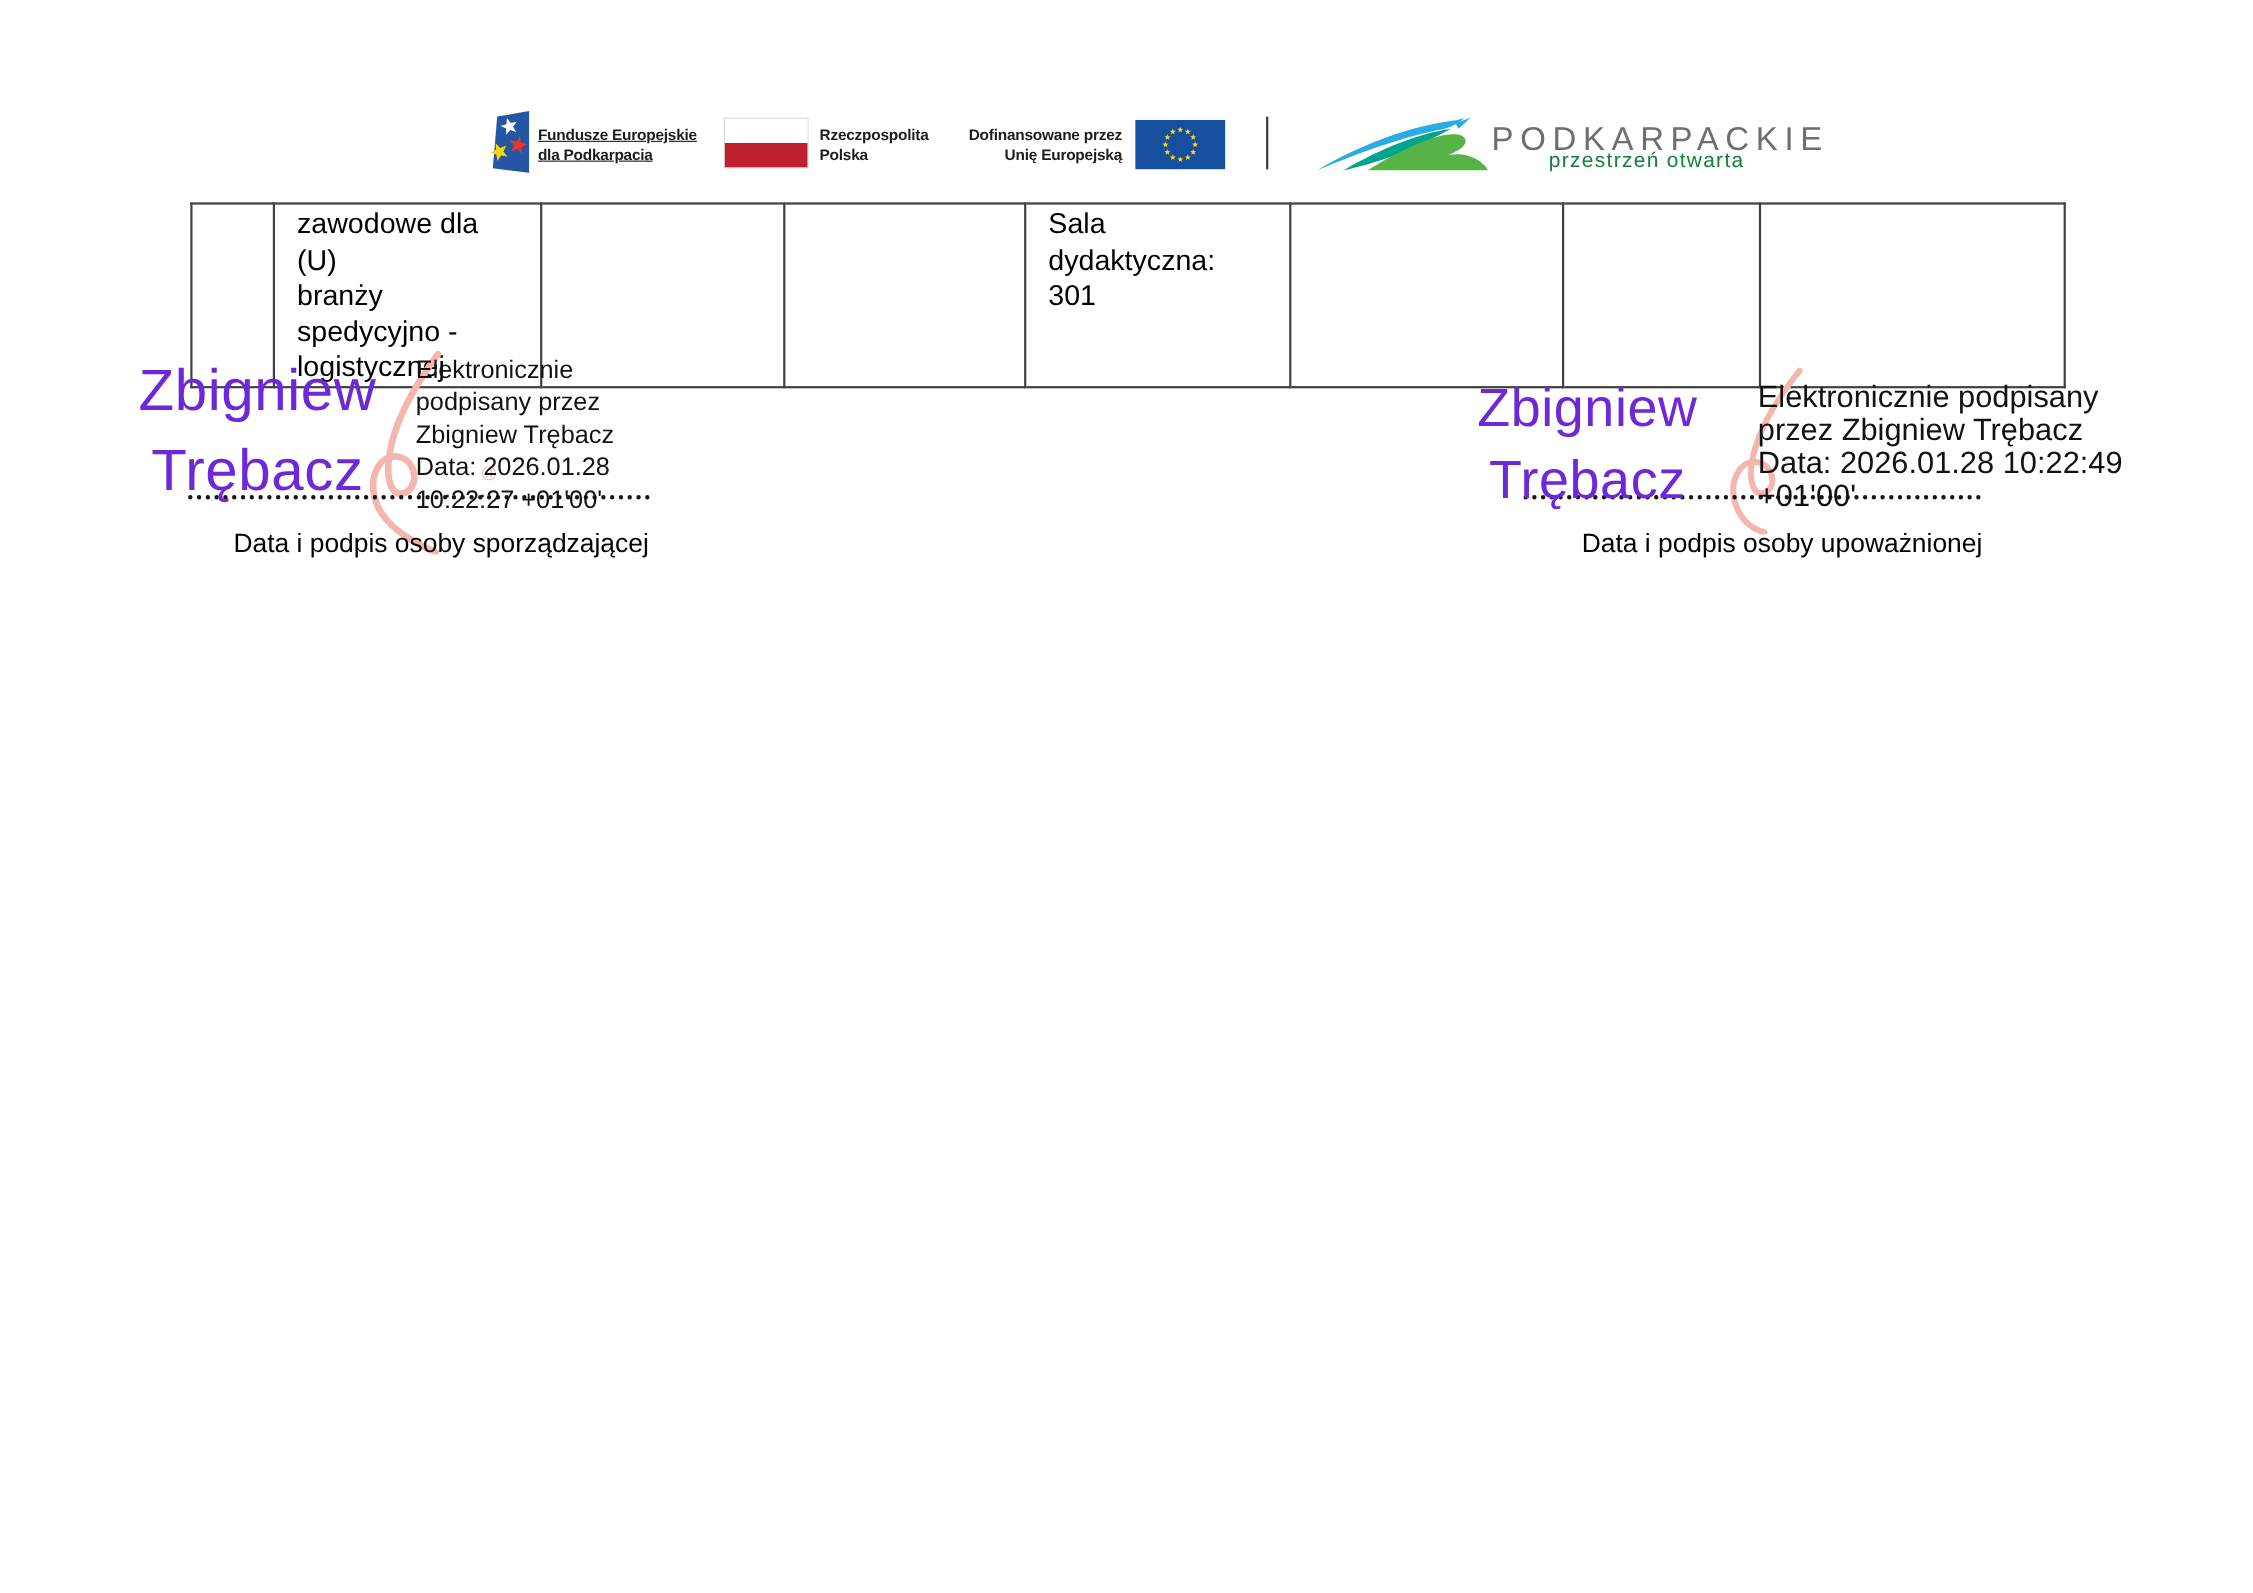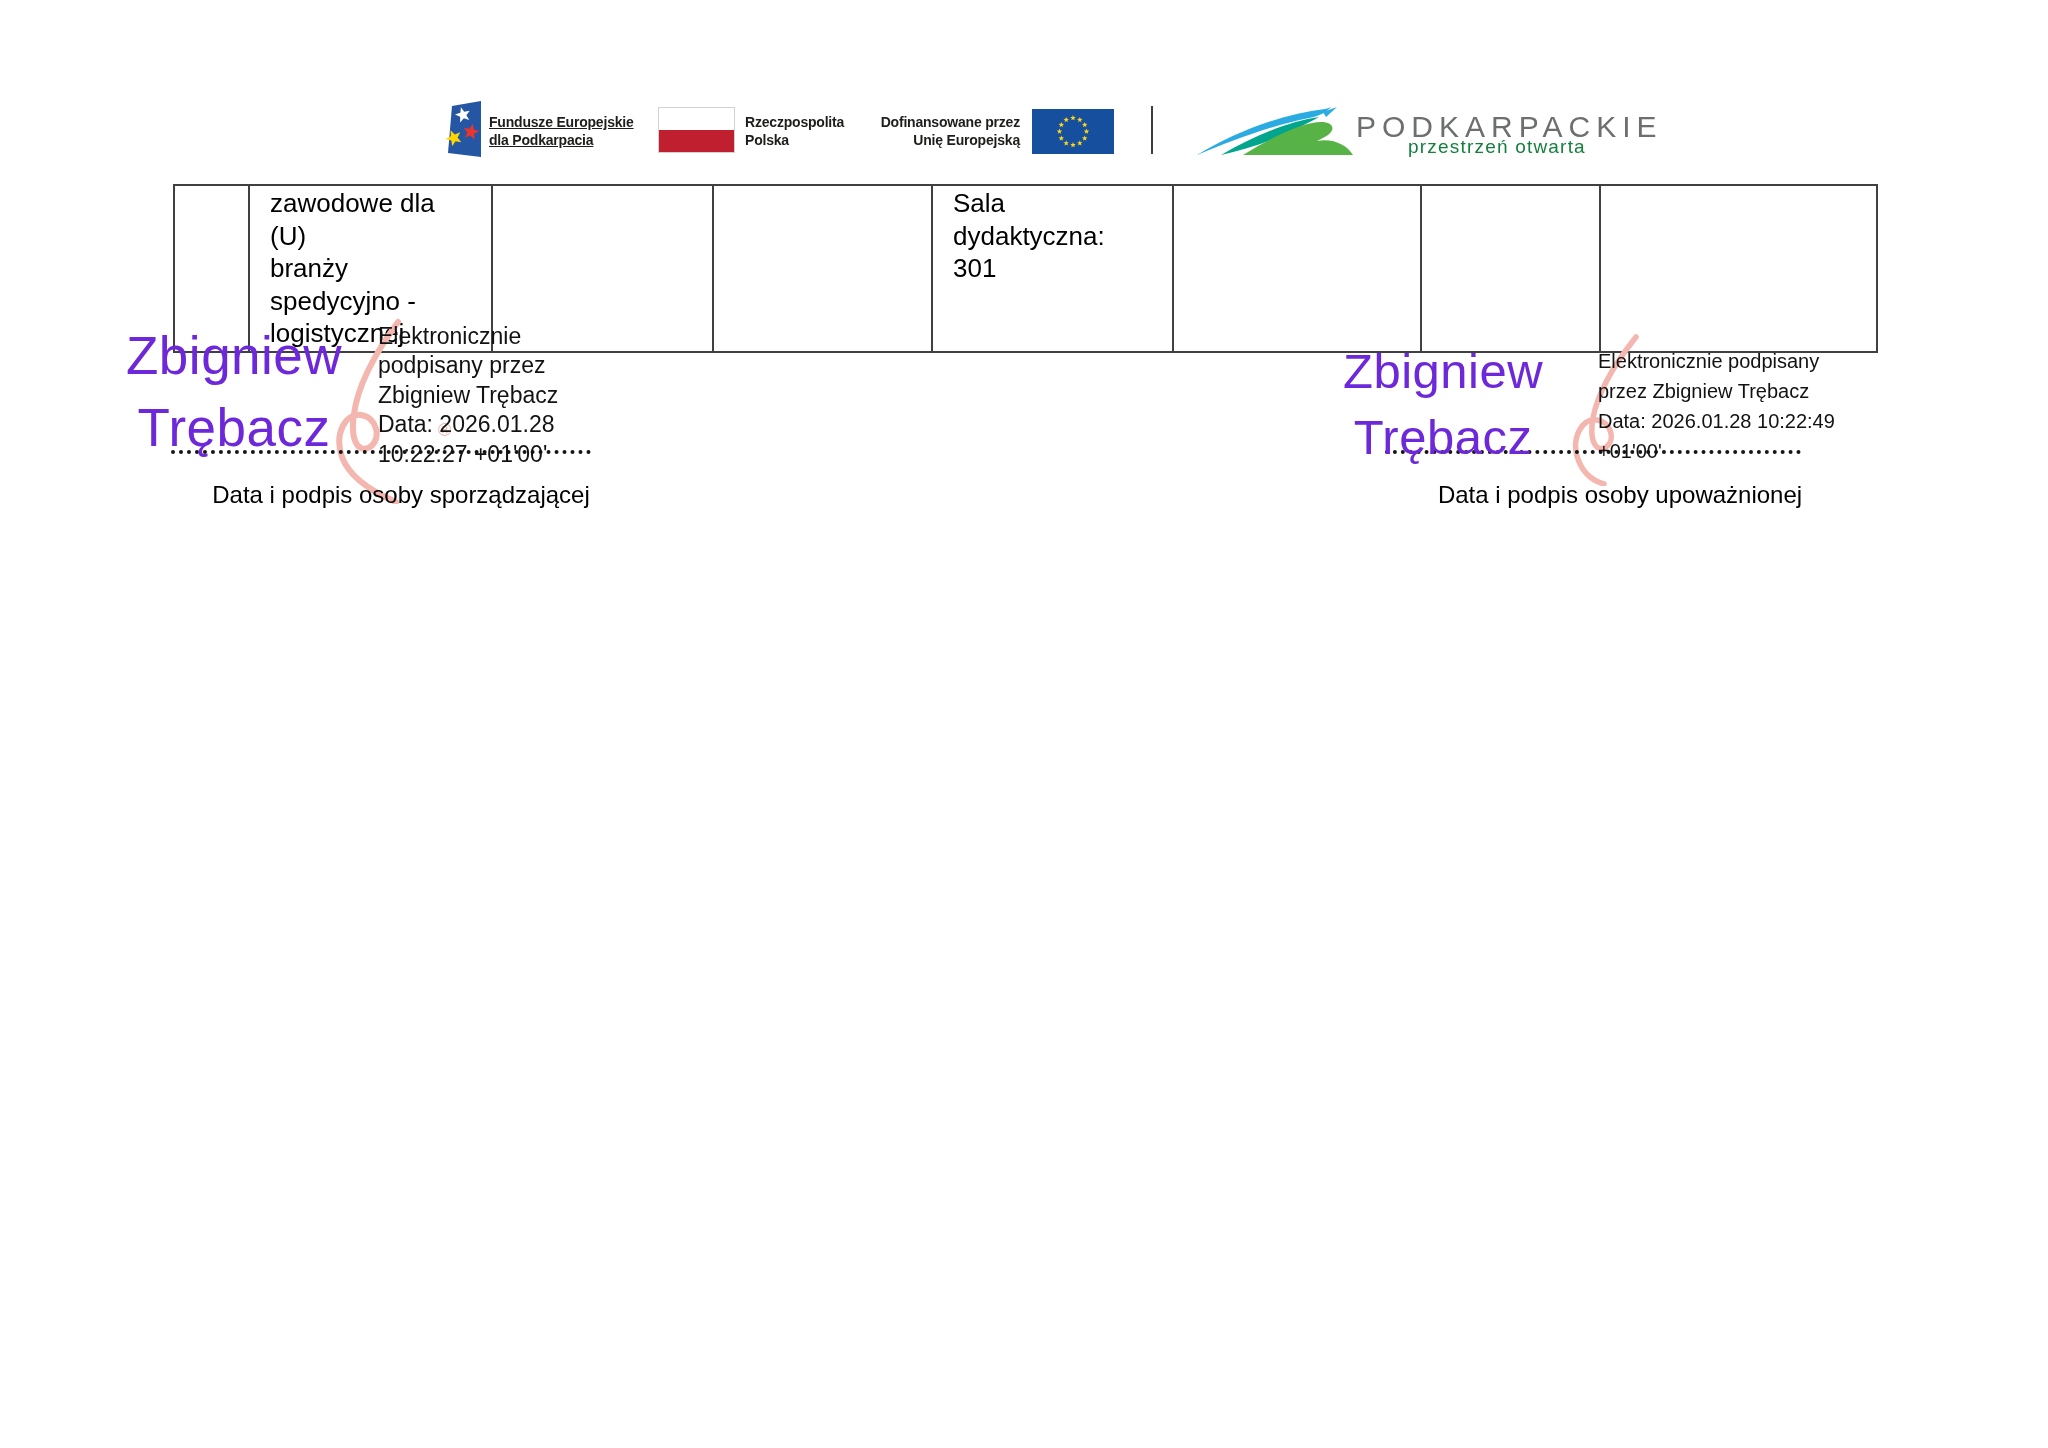--- a/index.html
+++ b/index.html
@@ -19,21 +19,21 @@
 
   
   table.frag{border-collapse:collapse;table-layout:fixed;width:1703px;height:130px;}
   table.frag td{border:2px solid #404040;vertical-align:top;padding:1px 20px;
                 font-size:26px;line-height:32.5px;white-space:pre-line;color:#000;}
 
   
   .sig-name{font-size:53px;line-height:72px;color:#6d28d9;white-space:pre-line;letter-spacing:0.5px;text-align:center;}
   .sig-name.small{font-size:49px;line-height:66px;}
   .sig-details{font-size:23px;line-height:29.4px;color:#121212;white-space:pre-line;}
-  .sig-details.right{font-size:20px;line-height:30px;}
+  .sig-details.right{font-size:28px;line-height:30px;}
   .sig-dotted{height:13px;border-bottom:4px dotted #161616;}
   .sig-caption{font-size:24px;color:#000;text-align:center;}
   .reg-mark{font-size:18px;color:#f0b7b1;}
   .flourish{pointer-events:none;}
 </style>
 </head>
 <body>
 
 <div class="page">
 

